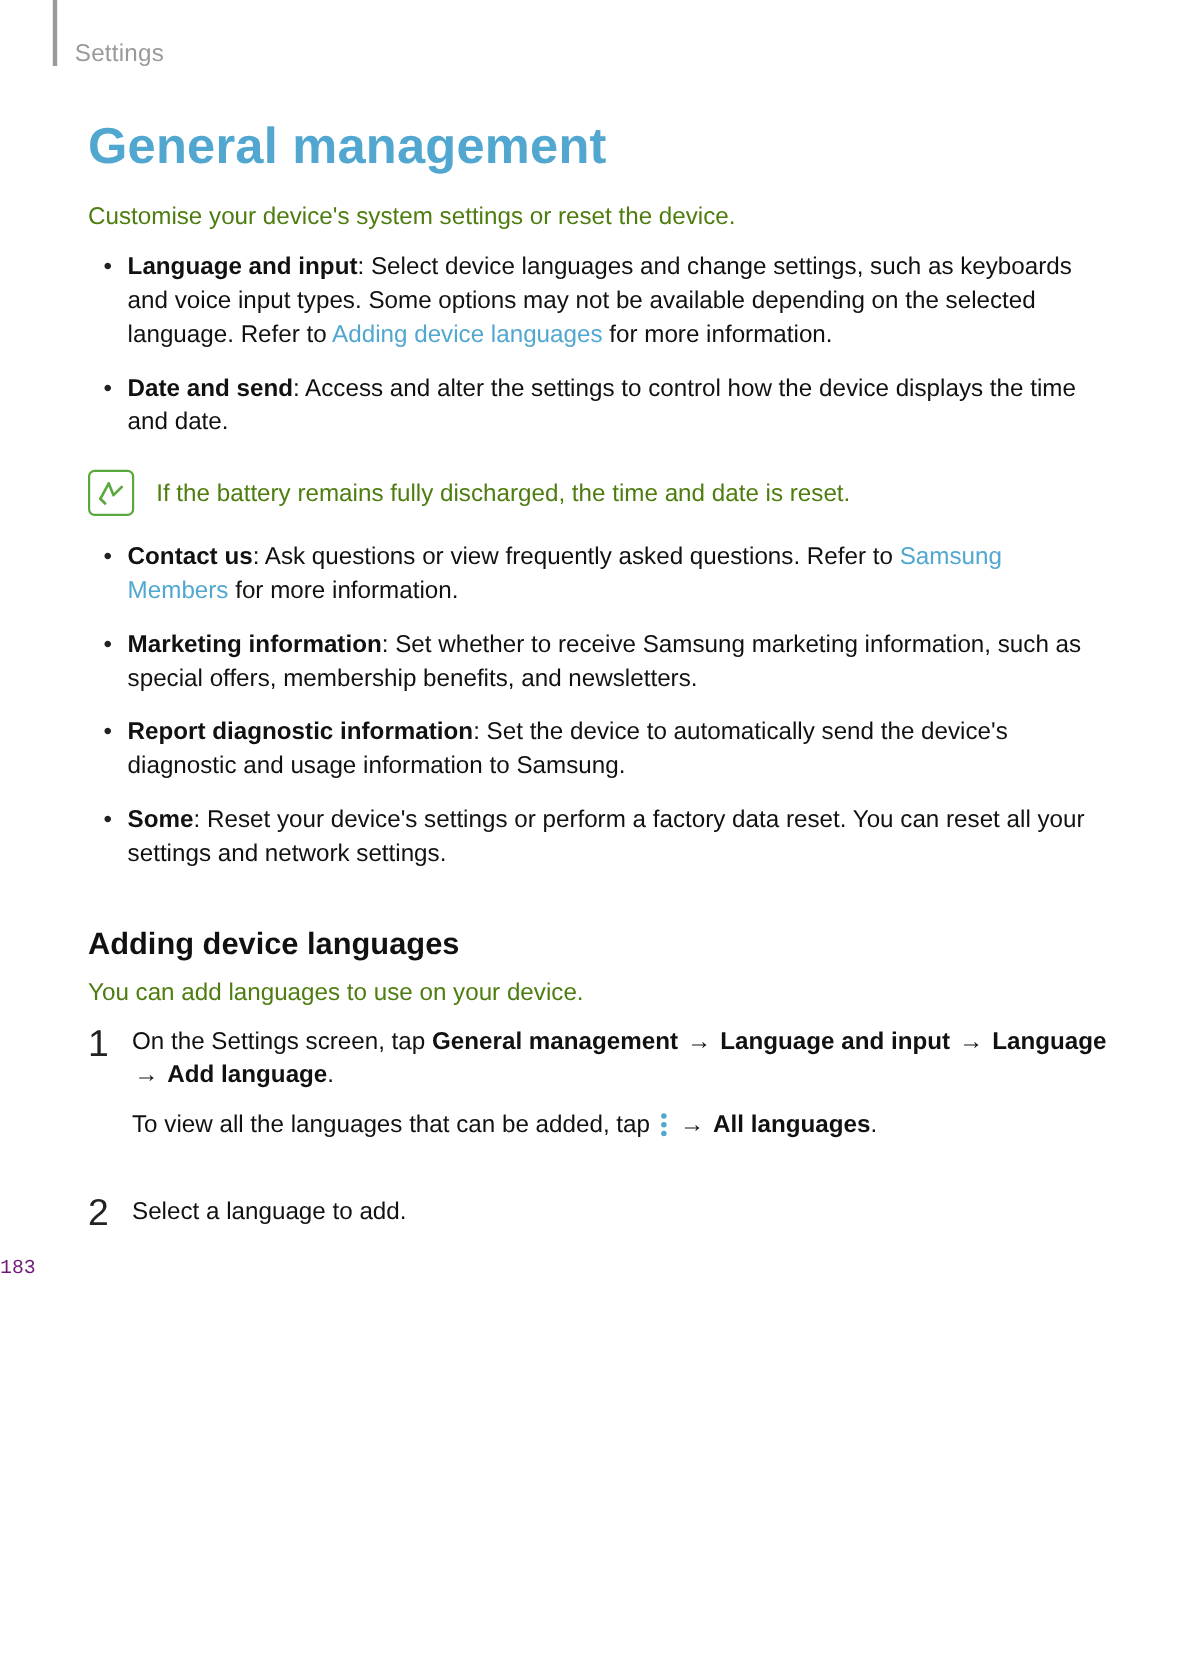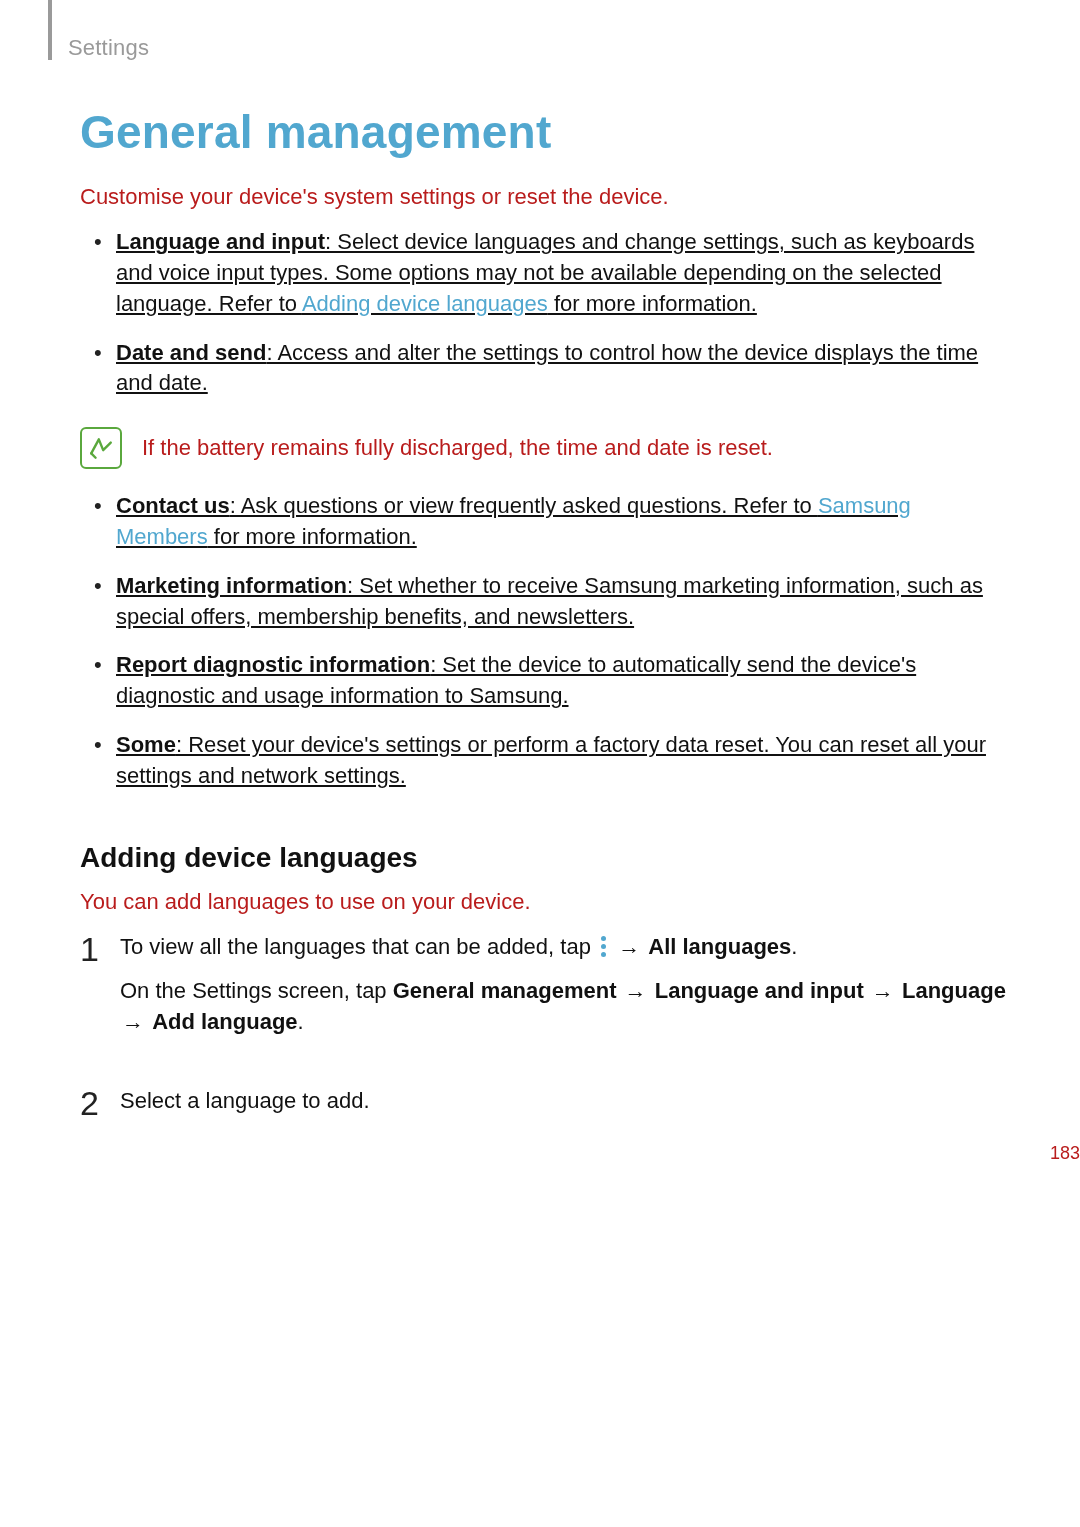--- a/index.html
+++ b/index.html
@@ -45,31 +45,30 @@
     margin: 0 0 18px 0;
     font-weight: 700;
     font-size: 46px;
     color: #51a7cf;
     letter-spacing: 0.2px;
   }
   p.lead {
     margin: 0 0 6px 0;
   }
   .body-text {
-    color: #b91c1c;
+    color: #4d7c0f;
   }
   .link {
     color: #51a7cf;
     cursor: pointer;
   }
   ul.dots {
     list-style: none;
     padding: 0;
     margin: 14px 12px 0 0;
-    text-decoration: underline;
   }
   ul.dots > li {
     position: relative;
     padding: 0 0 18px 36px;
   }
   ul.dots > li::before {
     content: "•";
     position: absolute;
     left: 14px;
     top: 0;
@@ -141,23 +140,24 @@
     width: 5px;
     height: 5px;
     background: #51a7cf;
     border-radius: 50%;
   }
   .page-number {
     position: absolute;
     bottom: 24px;
     left: 0;
     width: 100%;
-    text-align: right;
-    color: #b91c1c;
+    text-align: left;
+    color: #701a75;
     font-size: 18px;
+    font-family: Liberation Mono, monospace;
   }
   .step-text p {
     margin: 0 0 14px 0;
   }
 </style>
 </head>
 <body>
 
 <div class="page">
   <div class="crop-mark"></div>
@@ -202,37 +202,37 @@
       </li>
     </ul>
 
     <h2 class="sub">Adding device languages</h2>
     <p class="lead body-text">You can add languages to use on your device.</p>
 
     <ol class="steps">
       <li>
         <div class="step-text">
           <p>
+            <span>On the Settings screen, tap </span><span class="bold">General management</span>
+            <span class="arrow">→</span>
+            <span class="bold">Language and input</span>
+            <span class="arrow">→</span>
+            <span class="bold">Language</span>
+            <span class="arrow">→</span>
+            <span class="bold">Add language</span><span>.</span>
+          </p>
+          <p>
             <span>To view all the languages that can be added, tap </span><span class="more-icon">
                 <span class="dot"></span>
                 <span class="dot"></span>
                 <span class="dot"></span>
               </span>
             <span class="arrow">→</span>
             <span class="bold">All languages</span><span>.</span>
           </p>
-          <p>
-            <span>On the Settings screen, tap </span><span class="bold">General management</span>
-            <span class="arrow">→</span>
-            <span class="bold">Language and input</span>
-            <span class="arrow">→</span>
-            <span class="bold">Language</span>
-            <span class="arrow">→</span>
-            <span class="bold">Add language</span><span>.</span>
-          </p>
         </div>
       </li>
       <li>
         <div class="step-text">
           <p>Select a language to add.</p>
         </div>
       </li>
     </ol>
   </div>
 

